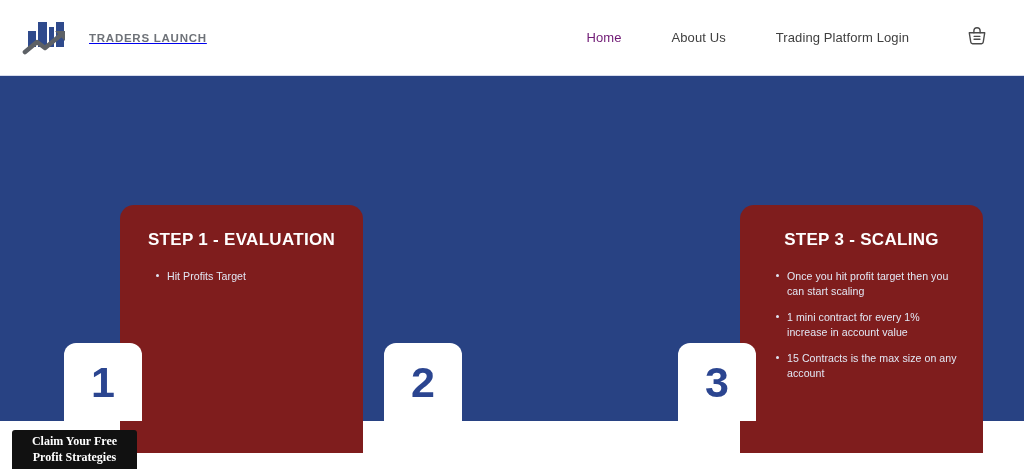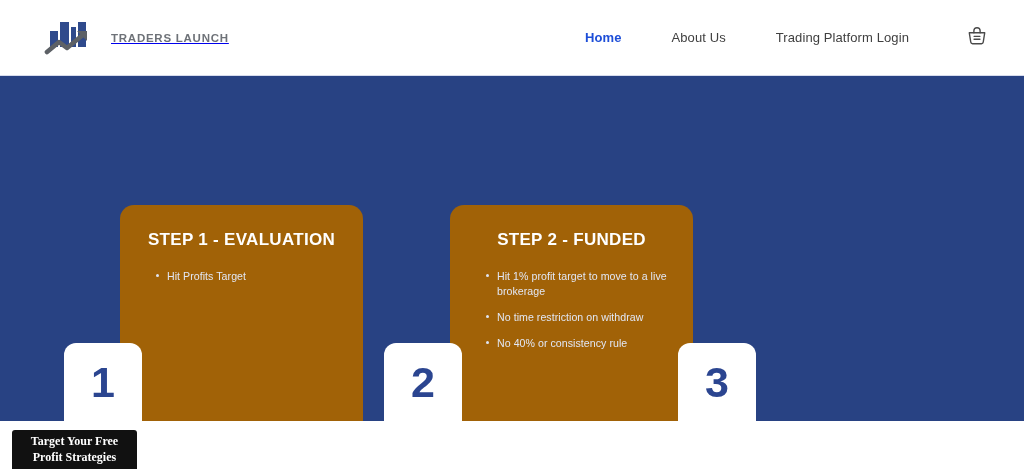--- a/index.html
+++ b/index.html
@@ -21,21 +21,21 @@
   .site-header {
     position: absolute;
     top: 0; left: 0;
     width: 1024px;
     height: 76px;
     background: #ffffff;
     border-bottom: 1px solid #d7dced;
     display: flex;
     align-items: center;
     justify-content: space-between;
-    padding: 0 30px 0 44px;
+    padding: 0 30px 0 22px;
     z-index: 5;
   }
 
   .brand {
     display: flex;
     align-items: center;
     gap: 9px;
     height: 48px;
   }
 
@@ -63,22 +63,22 @@
   .nav-link {
     font-size: 13px;
     color: #404040;
     text-decoration: none;
     padding: 0 25px;
     white-space: nowrap;
     letter-spacing: 0.1px;
   }
 
   .nav-link.is-active {
-    color: #1d4ed8;
-    font-weight: 700;
+    color: #701a75;
+    font-weight: 400;
   }
 
   .cart-button {
     margin-left: 26px;
     width: 34px;
     height: 34px;
     display: flex;
     align-items: center;
     justify-content: center;
     background: none;
@@ -109,22 +109,22 @@
     left: 0;
     width: 1024px;
     height: 216px;
     z-index: 2;
   }
 
   .step-card {
     position: absolute;
     top: 0;
     width: 243px;
-    height: 216px;
-    background: #a16207;
+    height: 248px;
+    background: #7f1d1d;
     border-radius: 14px 14px 0 0;
     padding: 24px 22px 0 22px;
   }
 
   .step-card.card-1 { left: 120px; }
   .step-card.card-2 { left: 450px; }
   .step-card.card-3 { left: 740px; }
 
   .step-title {
     font-size: 17px;
@@ -257,37 +257,37 @@
 
 <section class="steps-row">
 
   <article class="step-card card-1">
     <h3 class="step-title">STEP 1 - EVALUATION</h3>
     <ul class="step-list">
       <li>Hit Profits Target</li>
     </ul>
   </article>
 
-  <article class="step-card card-2">
-    <h3 class="step-title">STEP 2 - FUNDED</h3>
+
+  <article class="step-card card-3">
+    <h3 class="step-title">STEP 3 - SCALING</h3>
     <ul class="step-list">
-      <li>Hit 1% profit target to move to a live brokerage</li>
-      <li>No time restriction on withdraw</li>
-      <li>No 40% or consistency rule</li>
+      <li>Once you hit profit target then you can start scaling</li>
+      <li>1 mini contract for every 1% increase in account value</li>
+      <li>15 Contracts is the max size on any account</li>
     </ul>
   </article>
-
 </section>
 
 <div class="badge badge-1">
   <span class="badge-num">1</span>
 </div>
 <div class="badge badge-2">
   <span class="badge-num">2</span>
 </div>
 <div class="badge badge-3">
   <span class="badge-num">3</span>
 </div>
 
 <div class="claim-banner">
-  <span class="claim-line">Target Your Free</span>
+  <span class="claim-line">Claim Your Free</span>
   <span class="claim-line">Profit Strategies</span>
 </div>
 
 </body></html>

